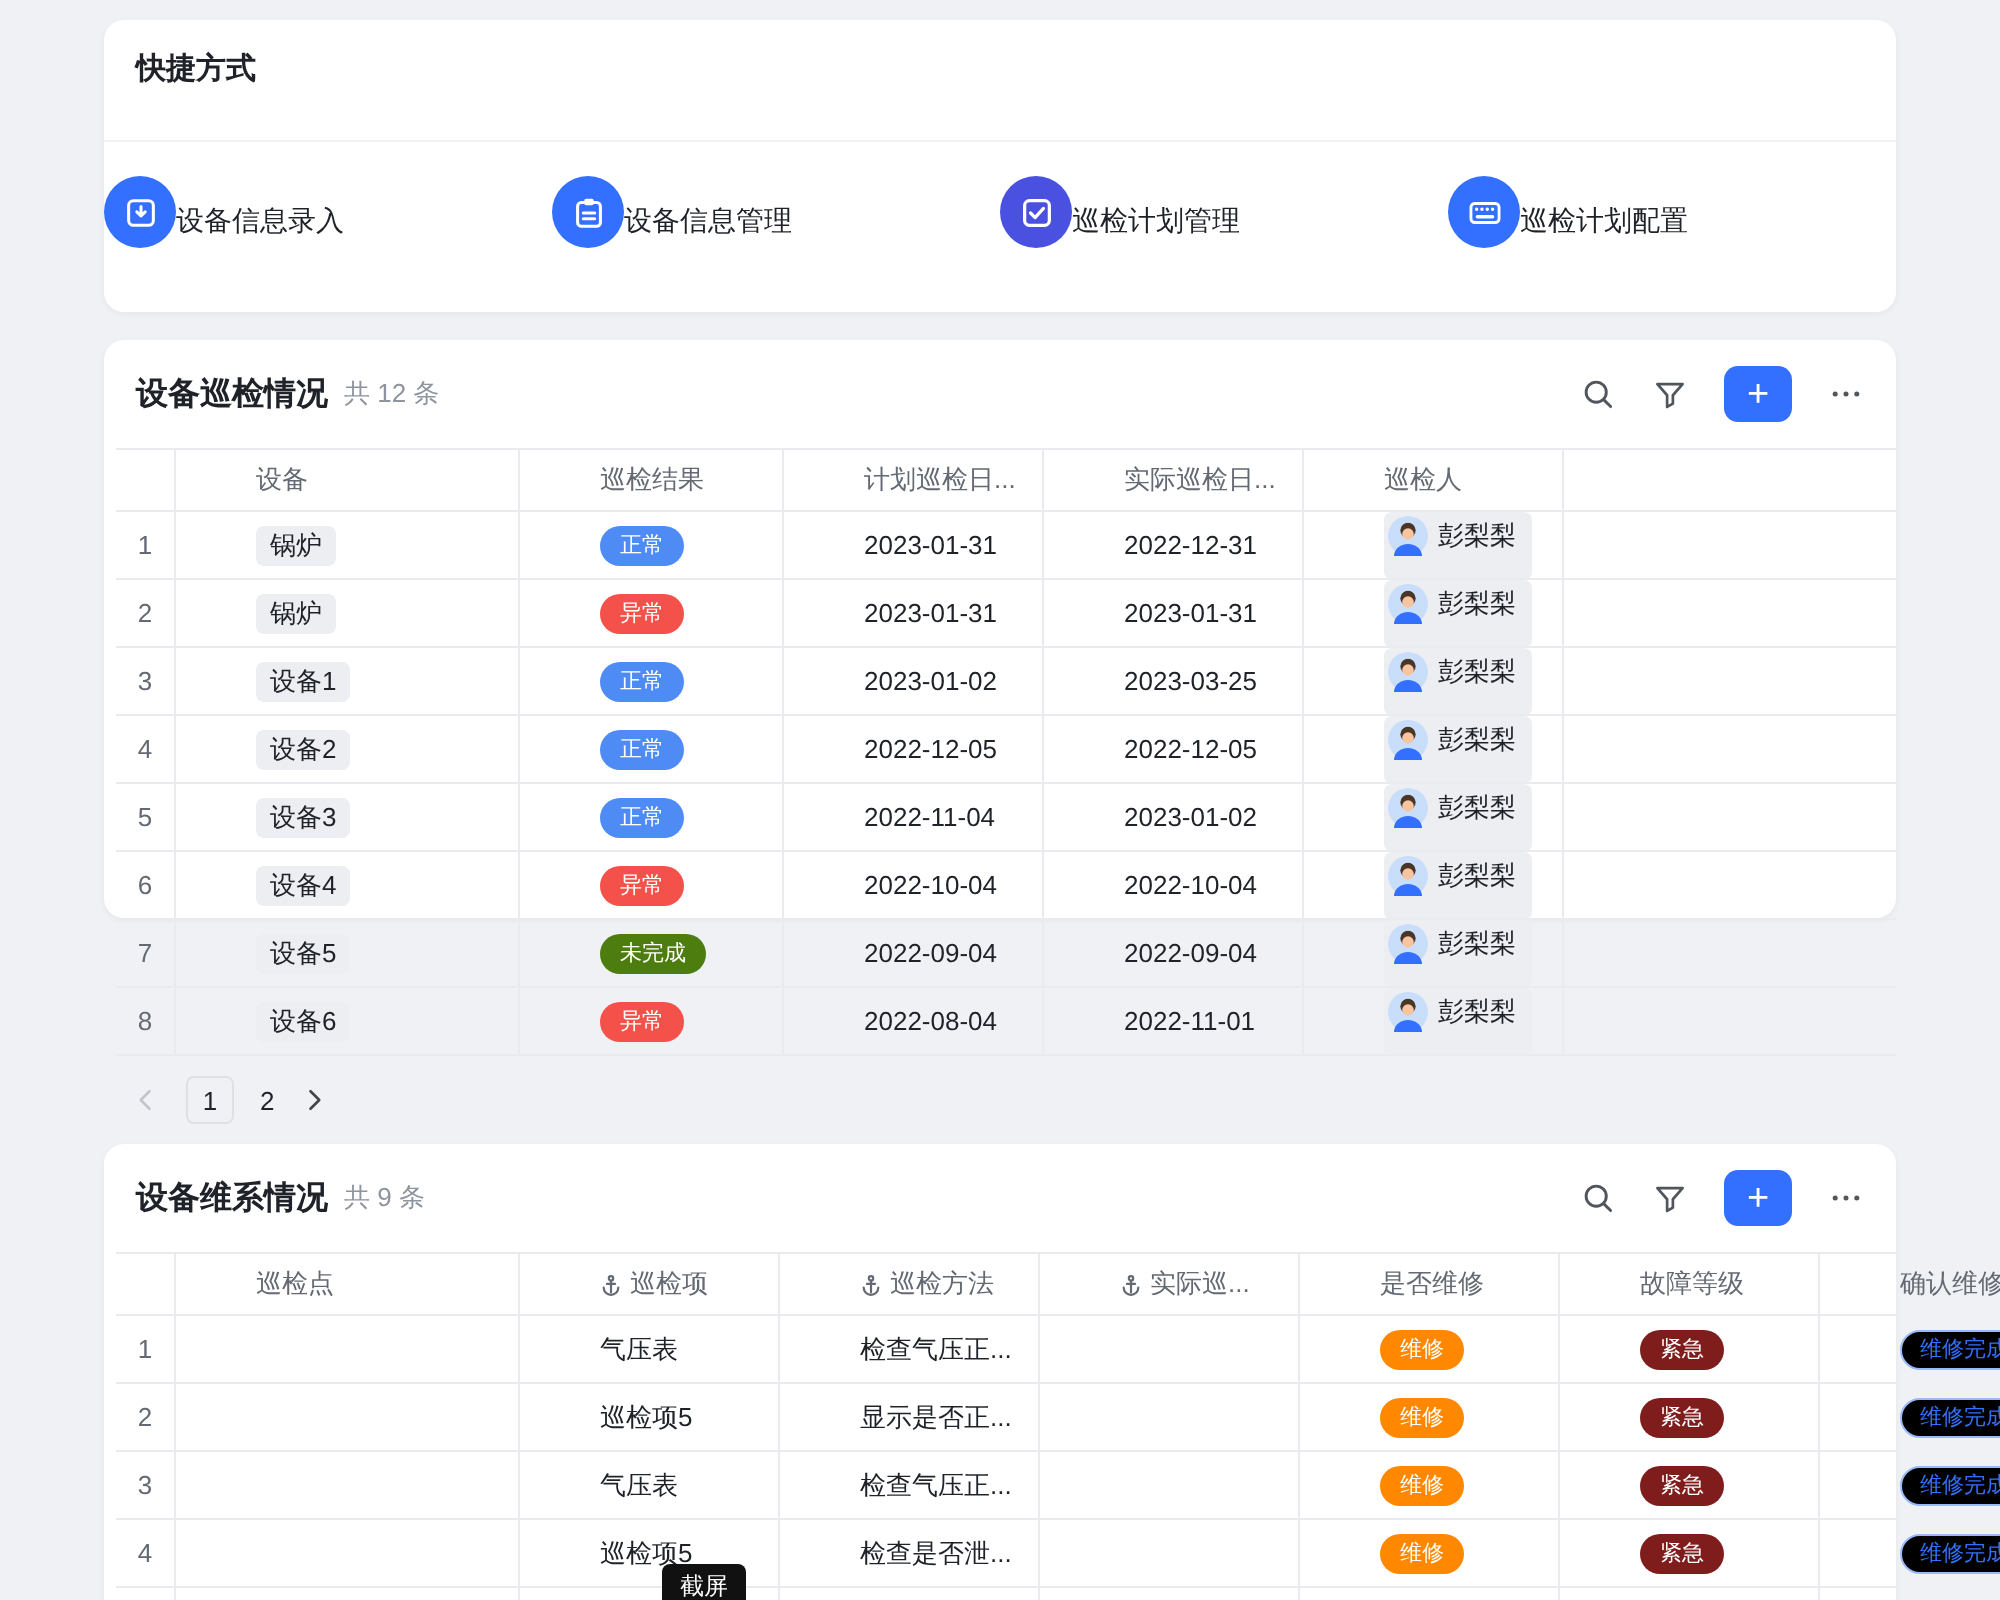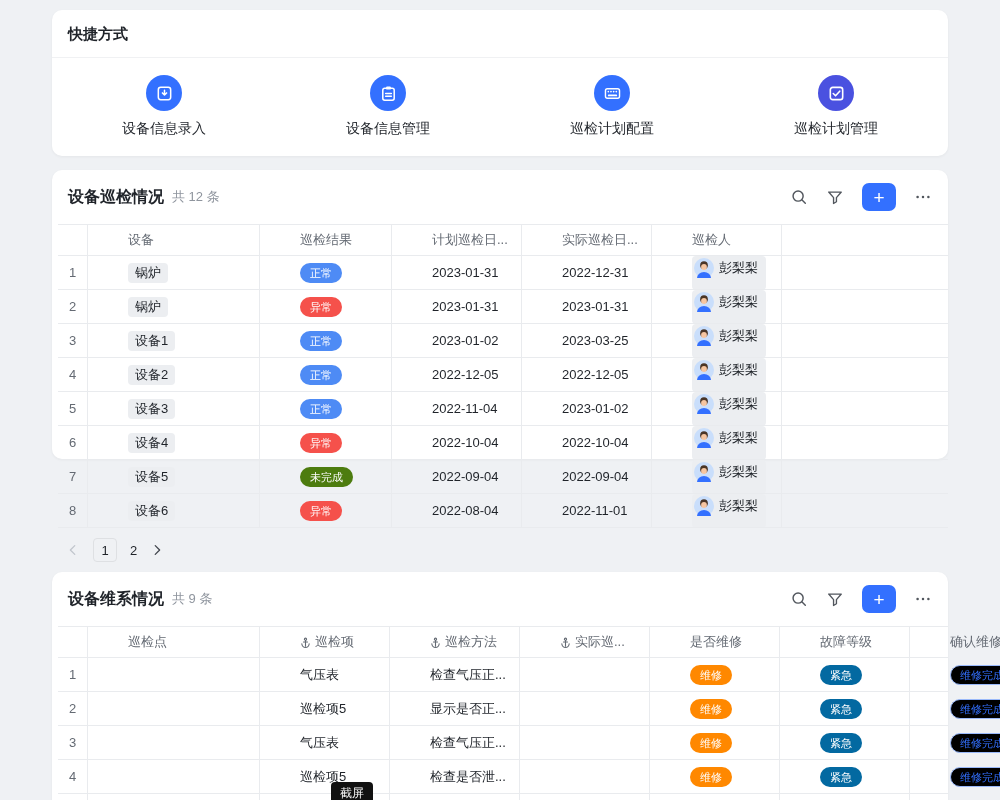--- a/index.html
+++ b/index.html
@@ -8,23 +8,23 @@
     background:#eff1f4;color:#1f2329;
     font-family:"Liberation Sans","DejaVu Sans",sans-serif;
   }
   .card{position:absolute;left:52px;width:896px;background:#fff;border-radius:10px;
         box-shadow:0 1px 3px rgba(31,35,41,.05);box-sizing:border-box;}
   #card-shortcuts{top:10px;height:146px;}
   #card-inspection{top:170px;height:289px;}
   #card-maintenance{top:572px;height:244px;}
 
   
-  .sc-title{padding:15px 16px 13px;font-size:15px;font-weight:700;border-bottom:1px solid #f0f1f3;}
+  .sc-title{padding:15px 16px 26px;font-size:15px;font-weight:700;border-bottom:1px solid #f0f1f3;}
   .sc-row{display:flex;padding-top:17px;}
-  .sc-item{flex:1;display:flex;flex-direction:column;align-items:center;cursor:pointer;}
+  .sc-item{flex:1;display:flex;flex-direction:row;align-items:center;cursor:pointer;}
   .sc-circle{width:36px;height:36px;border-radius:50%;display:flex;align-items:center;justify-content:center;}
   .ic-blue{background:#3370ff;} .ic-indigo{background:#4a51e0;}
   .sc-label{margin-top:9px;font-size:14px;}
 
   
   .card-head{display:flex;align-items:center;height:54px;padding:0 16px;}
   .card-title{font-size:16px;font-weight:700;}
   .card-count{margin-left:8px;font-size:13px;color:#8f959e;}
   .head-tools{margin-left:auto;display:flex;align-items:center;gap:18px;}
   .tool{display:flex;align-items:center;justify-content:center;cursor:pointer;}
@@ -42,21 +42,21 @@
   .w142{width:142px;} .w102{width:102px;} .w100{width:100px;}
   .last-col{flex:1 1 auto;border-right:none;padding:0 6px;}
   .chip{background:#eceef1;border-radius:4px;padding:2px 7px;line-height:16px;}
   .person-chip{display:flex;align-items:center;gap:5px;background:#eceef1;border-radius:4px;
                padding:2px 8px 12px 2px;line-height:16px;}
   .badge{border-radius:10px;padding:2px 10px;font-size:11px;color:#fff;line-height:16px;}
   .badge[data-variant="blue"]{background:#4e8bf5;}
   .badge[data-variant="red"]{background:#f5514b;}
   .badge[data-variant="green"]{background:#4d7c0f;}
   .badge[data-variant="orange"]{background:#ff8800;}
-  .badge[data-variant="yellow"]{background:#0369a1;}
+  .badge[data-variant="yellow"]{background:#7f1d1d;}
   .badge[data-variant="outline"]{background:#000000;border:1px solid #9ab9fa;color:#3370ff;padding:1px 9px;}
   .col-icon{margin-right:4px;display:flex;align-items:center;}
 
   
   .pager{display:flex;align-items:center;gap:13px;padding:10px 0 0 14px;font-size:13px;}
   .page-cur{width:22px;height:22px;border:1px solid #dee0e3;border-radius:4px;
             display:flex;align-items:center;justify-content:center;cursor:pointer;}
   .page-num{cursor:pointer;}
   .pg-chev{display:flex;align-items:center;cursor:pointer;}
 
@@ -83,36 +83,36 @@
       <div class="sc-circle ic-blue">
         <svg width="19" height="19" viewBox="0 0 20 20" fill="none" stroke="#fff" stroke-width="1.6" stroke-linecap="round" stroke-linejoin="round">
             <rect x="4" y="4.5" width="12" height="12.5" rx="2"></rect>
             <rect x="7.5" y="2.5" width="5" height="3.4" rx="1" fill="#fff" stroke="none"></rect>
             <path d="M7 10h6M7 13h6"></path>
           </svg>
       </div>
       <div class="sc-label">设备信息管理</div>
     </div>
     <div class="sc-item">
+      <div class="sc-circle ic-indigo">
+        <svg width="19" height="19" viewBox="0 0 20 20" fill="none" stroke="#fff" stroke-width="1.7" stroke-linecap="round" stroke-linejoin="round">
+            <rect x="3.5" y="3.5" width="13" height="13" rx="2.5"></rect>
+            <path d="M6.6 10 9 12.4l4.4-4.8"></path>
+          </svg>
+      </div>
+      <div class="sc-label">巡检计划管理</div>
+    </div>
+    <div class="sc-item">
       <div class="sc-circle ic-blue">
         <svg width="19" height="19" viewBox="0 0 20 20" fill="none" stroke="#fff" stroke-width="1.5" stroke-linecap="round">
             <rect x="2.6" y="5" width="14.8" height="10" rx="2"></rect>
             <path d="M5.6 8h.01M8.4 8h.01M11.2 8h.01M14 8h.01M6 12h8" stroke-width="1.8"></path>
           </svg>
       </div>
       <div class="sc-label">巡检计划配置</div>
-    </div>
-    <div class="sc-item">
-      <div class="sc-circle ic-indigo">
-        <svg width="19" height="19" viewBox="0 0 20 20" fill="none" stroke="#fff" stroke-width="1.7" stroke-linecap="round" stroke-linejoin="round">
-            <rect x="3.5" y="3.5" width="13" height="13" rx="2.5"></rect>
-            <path d="M6.6 10 9 12.4l4.4-4.8"></path>
-          </svg>
-      </div>
-      <div class="sc-label">巡检计划管理</div>
     </div>
   </div>
 </div>
 
 <div class="card" id="card-inspection">
   <div class="card-head">
     <span class="card-title">设备巡检情况</span>
     <span class="card-count">共 12 条</span>
     <div class="head-tools">
       <span class="tool">

